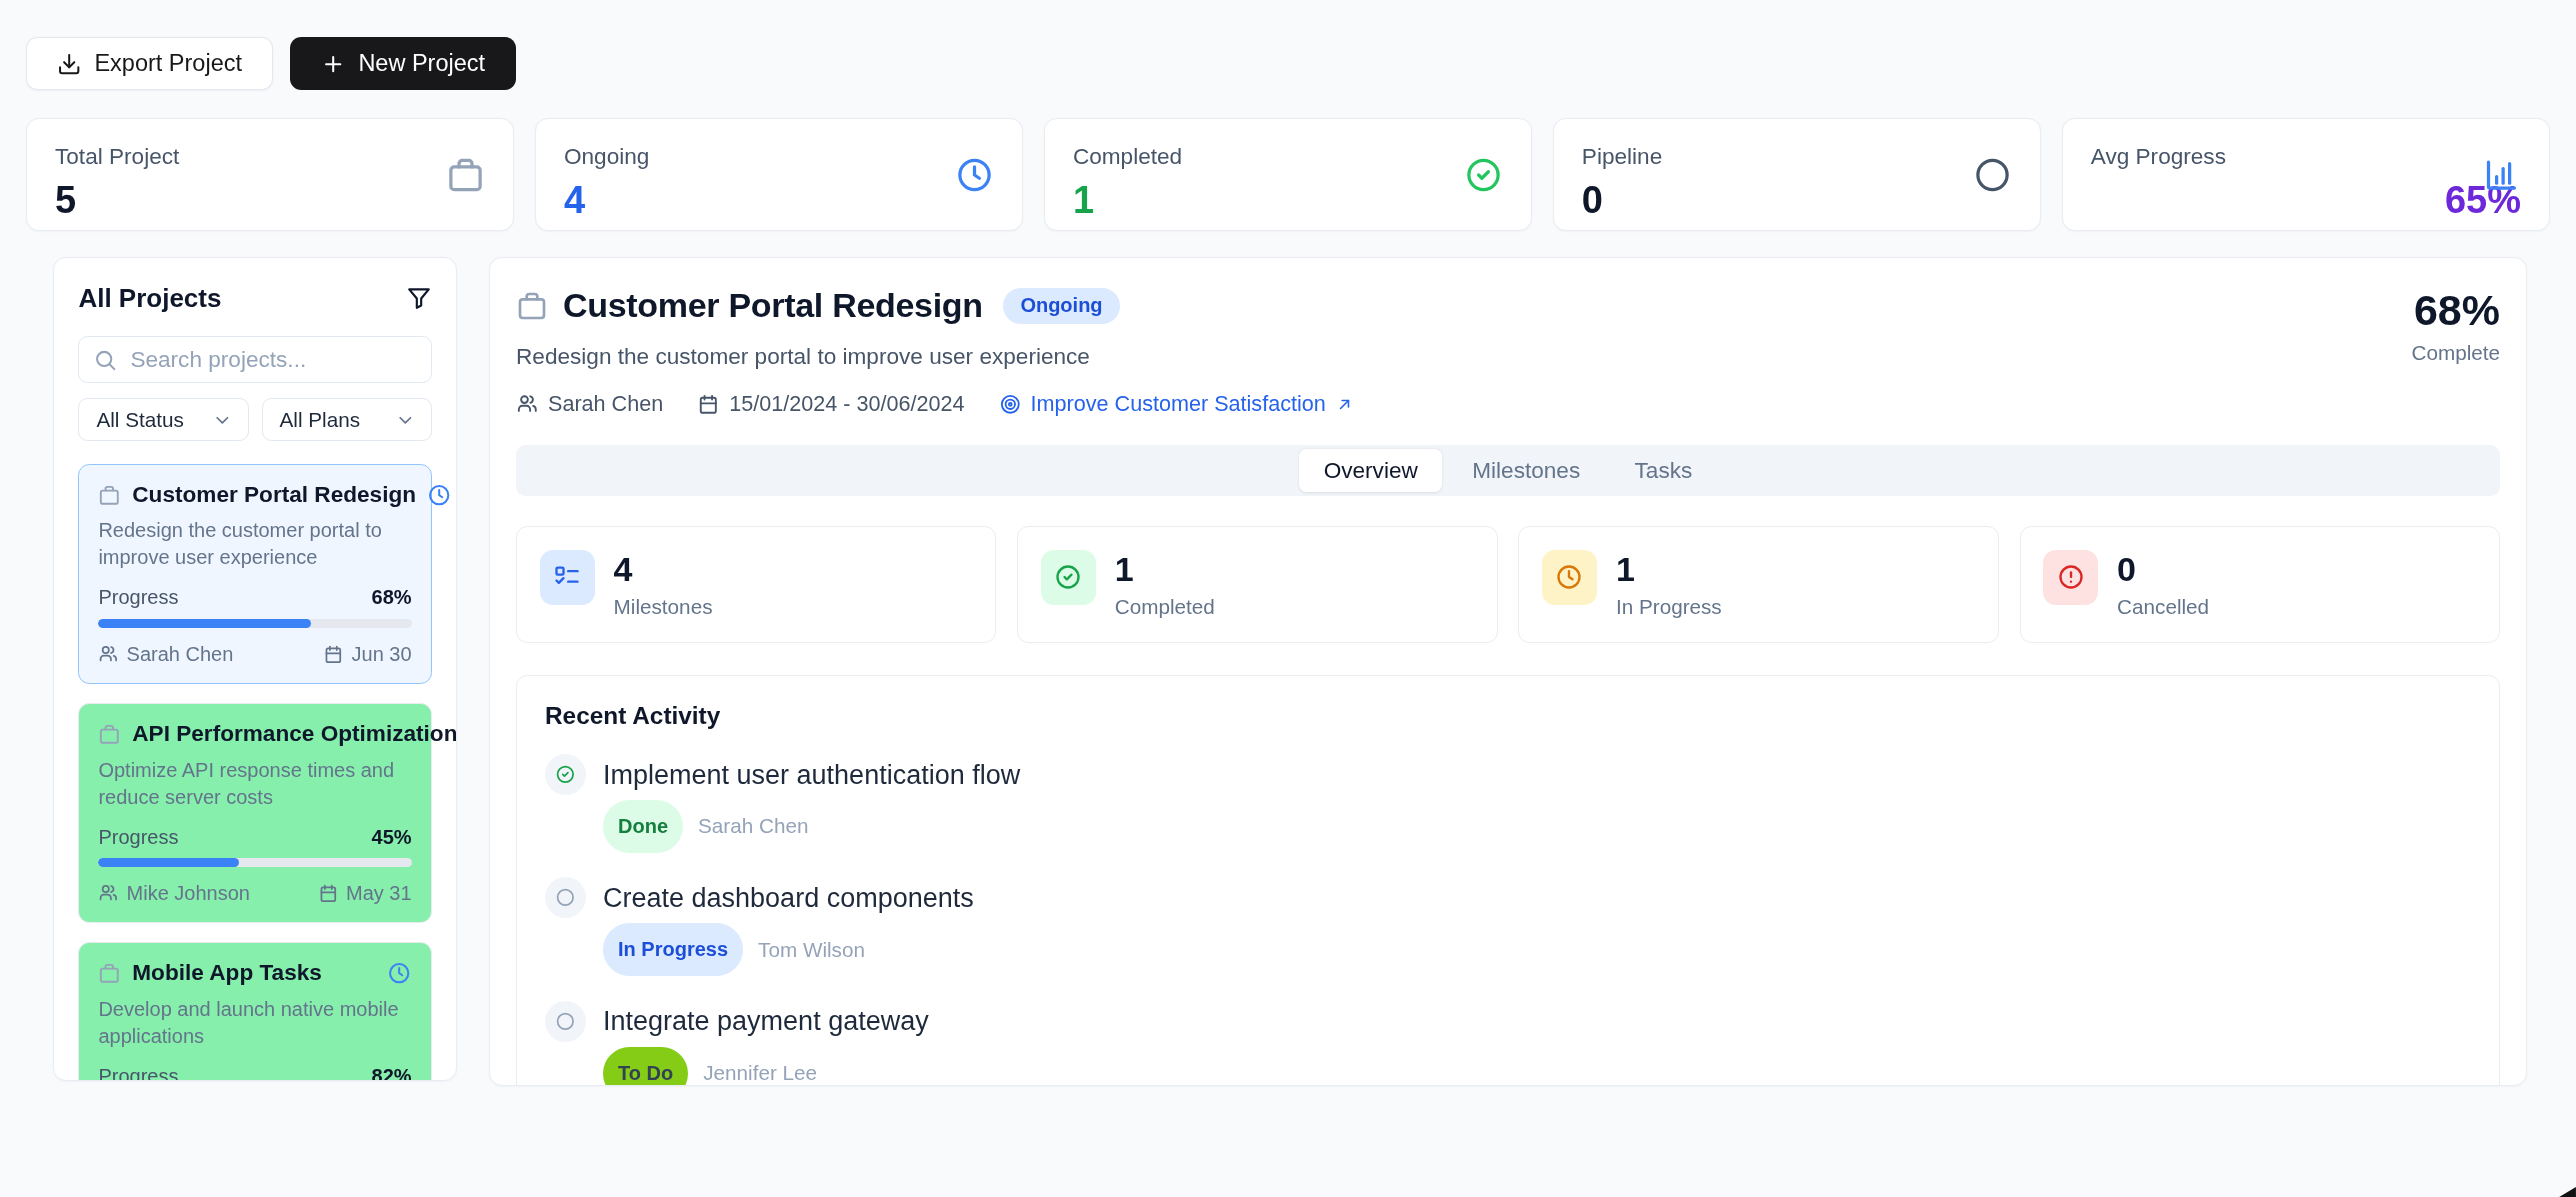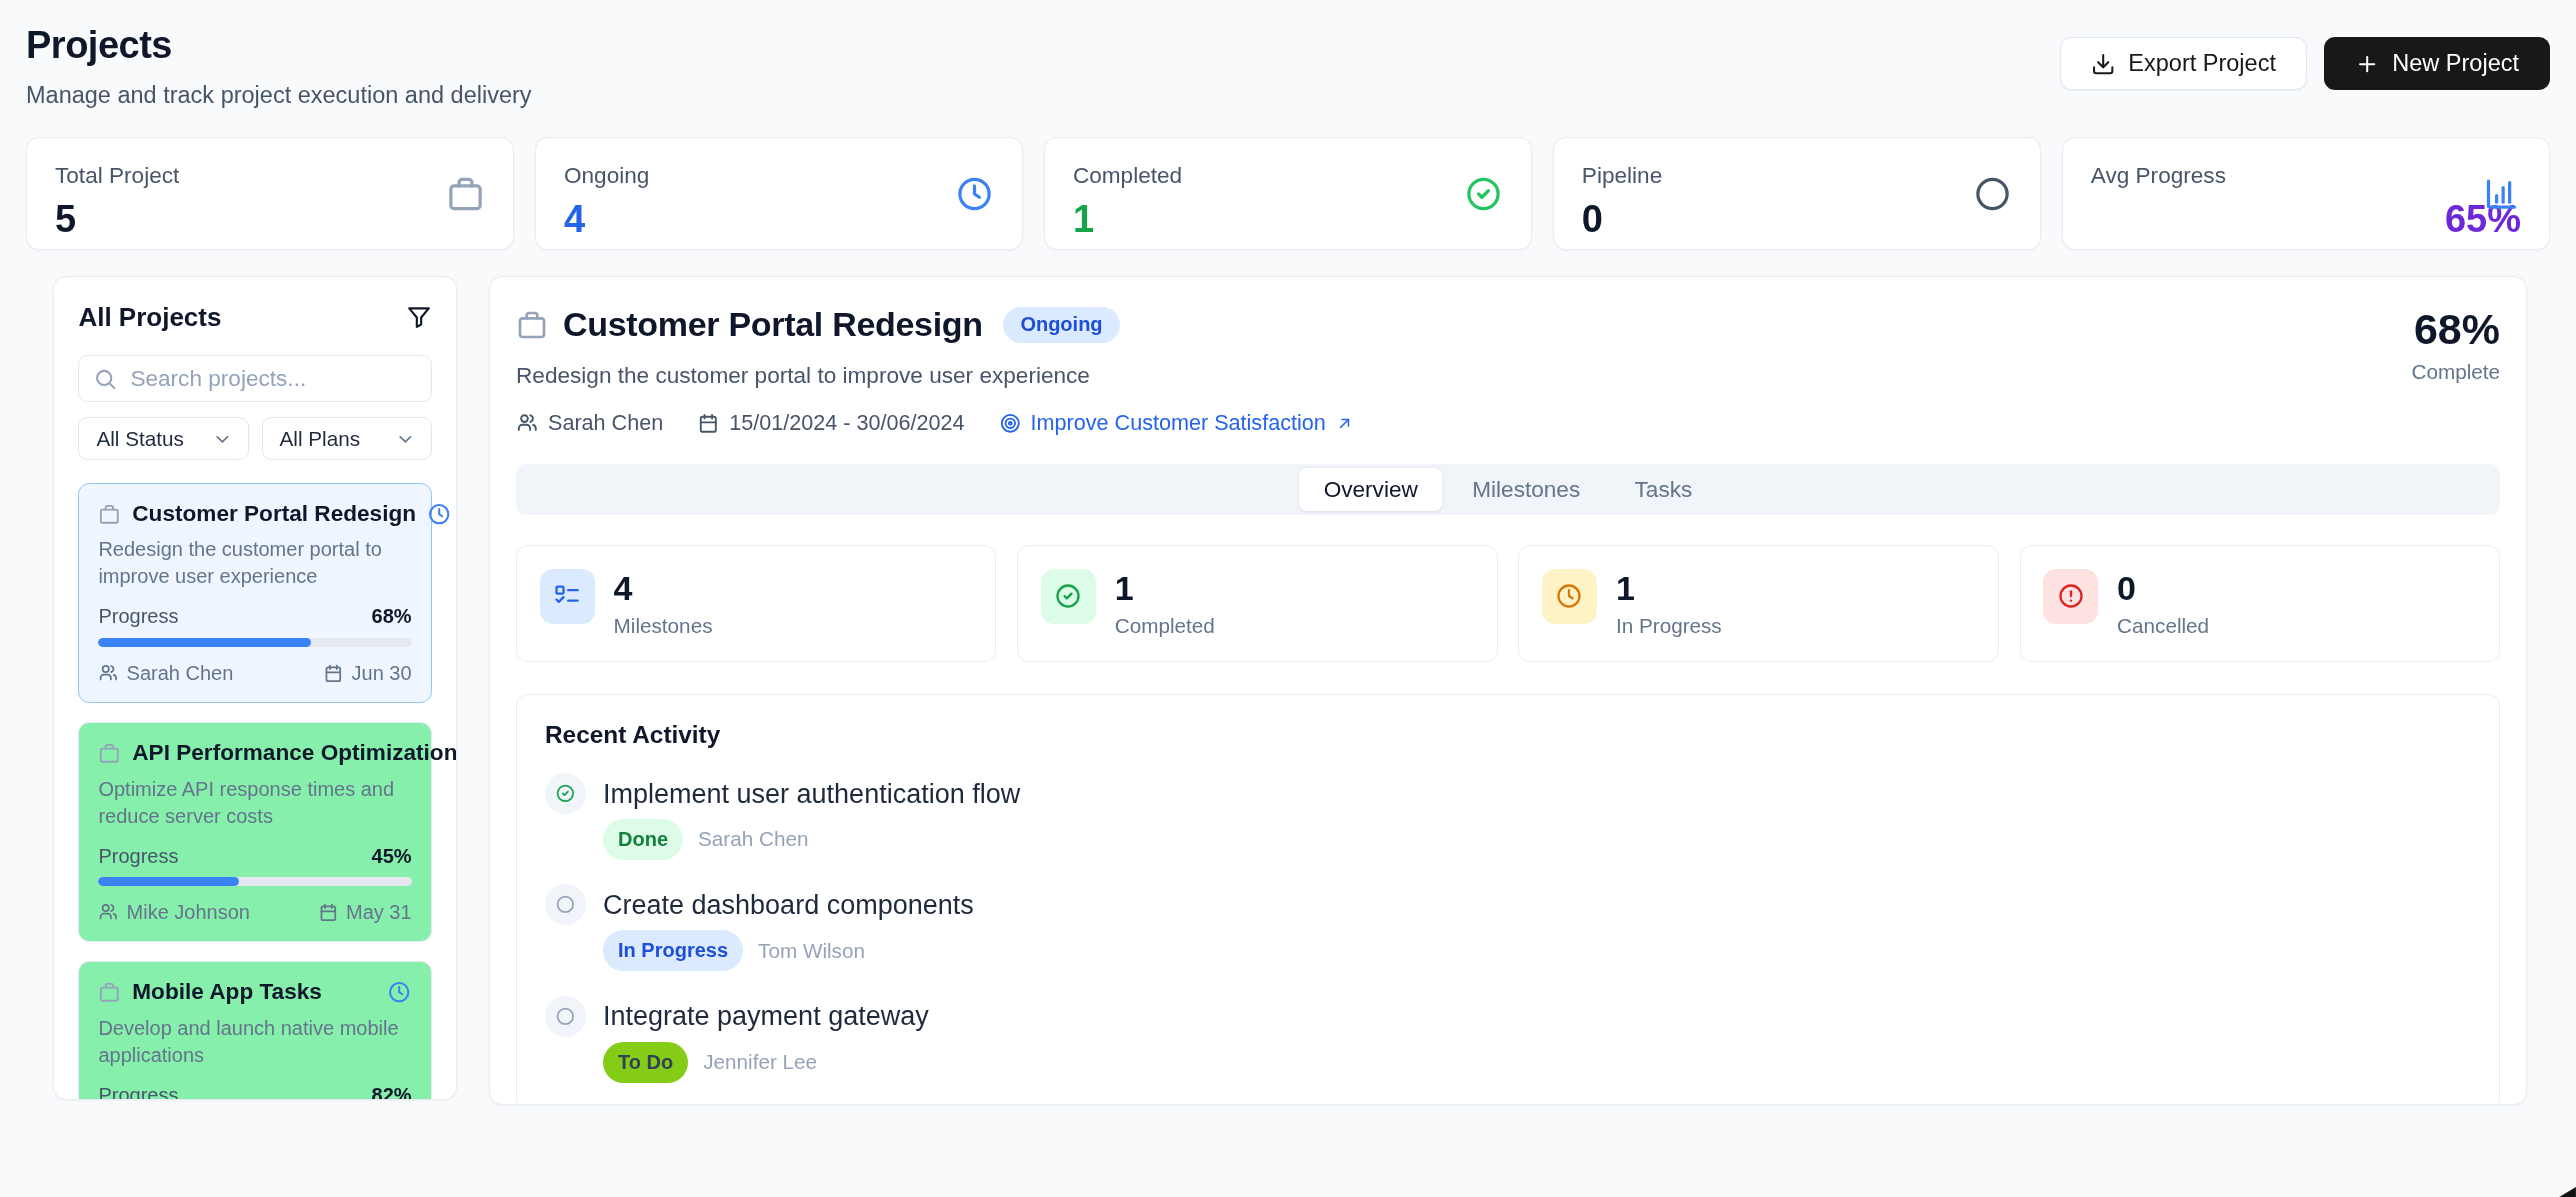--- a/index.html
+++ b/index.html
@@ -94,36 +94,32 @@
 
   .activity { margin-top:32px; border:0.9px solid #e9edf2; border-radius:11.3px; padding:26px 28px; }
   .act-title { font-size:24.4px; font-weight:700; }
   .act-list { margin-top:24.4px; display:flex; flex-direction:column; gap:24.4px; }
   .act-item { display:flex; gap:17px; }
   .act-ic { width:41px; height:41px; border-radius:50%; background:#f1f5f9; display:flex; align-items:center; justify-content:center; flex:none; }
   .act-ic.done { color:#16a34a; }
   .act-ic.open { color:#94a3b8; }
   .act-task { font-size:27px; color:#1e293b; font-weight:500; margin-top:5.6px; }
   .act-meta { display:flex; align-items:center; gap:15px; margin-top:9.4px; }
-  .pill { font-size:20px; font-weight:600; padding:9px 15px; border-radius:939px; }
+  .pill { font-size:20px; font-weight:600; padding:15px 15px; border-radius:939px; }
   .pill-done { background:#dcfce7; color:#15803d; }
   .pill-progress { background:#dbeafe; color:#1d4ed8; }
   .pill-todo { background:#84cc16; color:#334155; }
   .act-assignee { font-size:20.7px; color:#94a3b8; }
 
   .cursor { position:absolute; right:0; bottom:0; }
 </style>
 </head>
 <body>
 
 <div class="top">
-  <div>
-    <div class="page-title">Projects</div>
-    <div class="page-sub">Manage and track project execution and delivery</div>
-  </div>
   <div class="top-actions">
     <button class="btn btn-outline">
       <span class="ic">
         <svg width="24.4" height="24.4" viewBox="0 0 24 24" fill="none" stroke="currentColor" stroke-width="2" stroke-linecap="round" stroke-linejoin="round">
             <path d="M21 15v4a2 2 0 0 1-2 2H5a2 2 0 0 1-2-2v-4"></path>
             <path d="M7 10l5 5 5-5"></path>
             <path d="M12 15V3"></path>
           </svg>
       </span>
       <span>Export Project</span>

